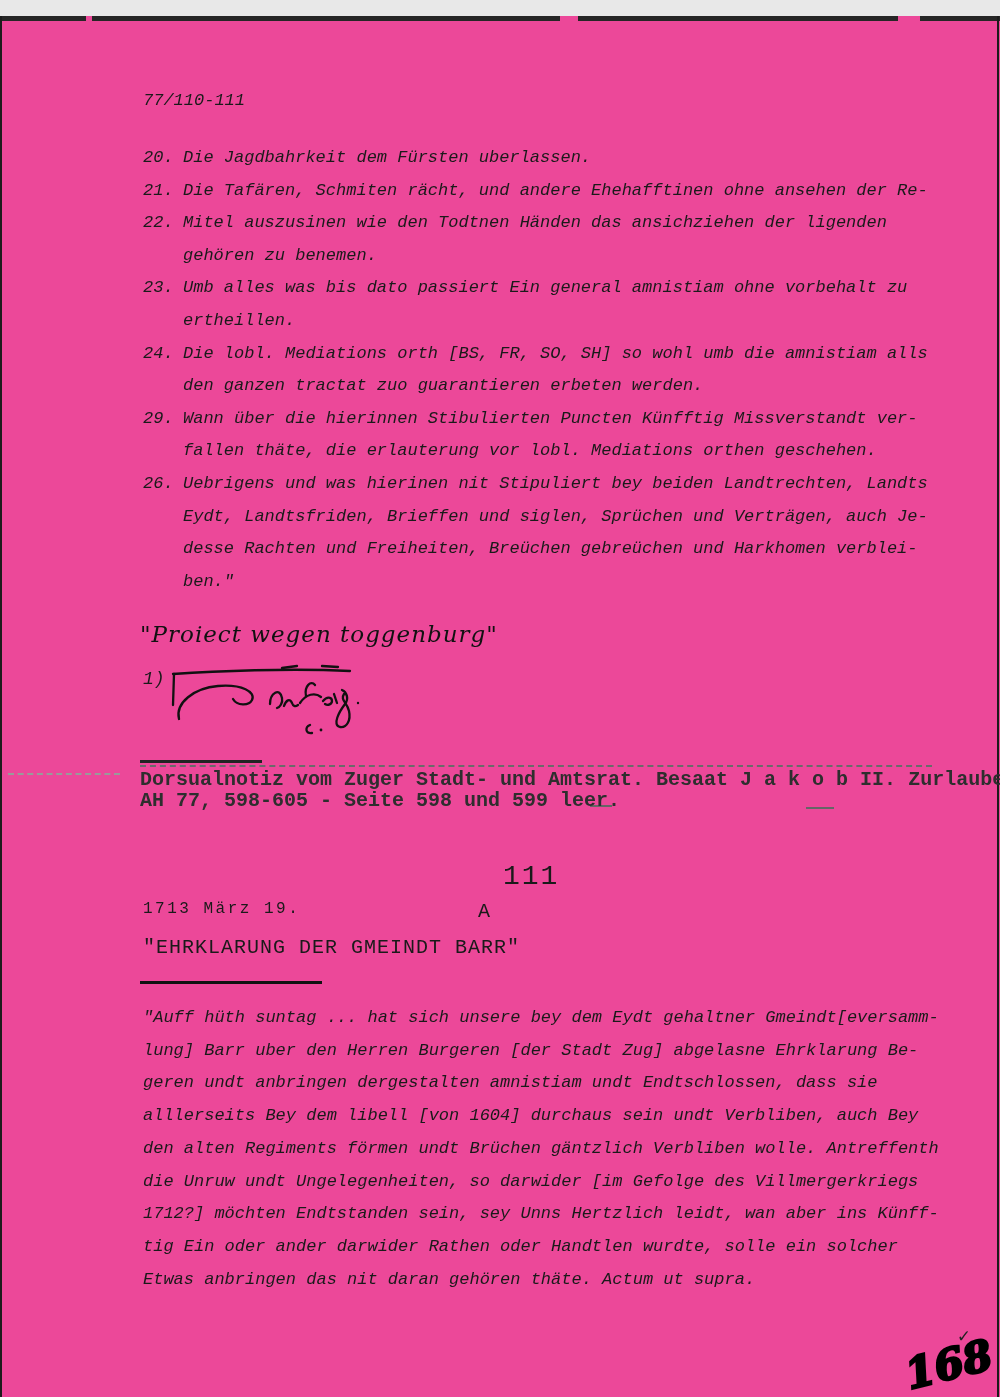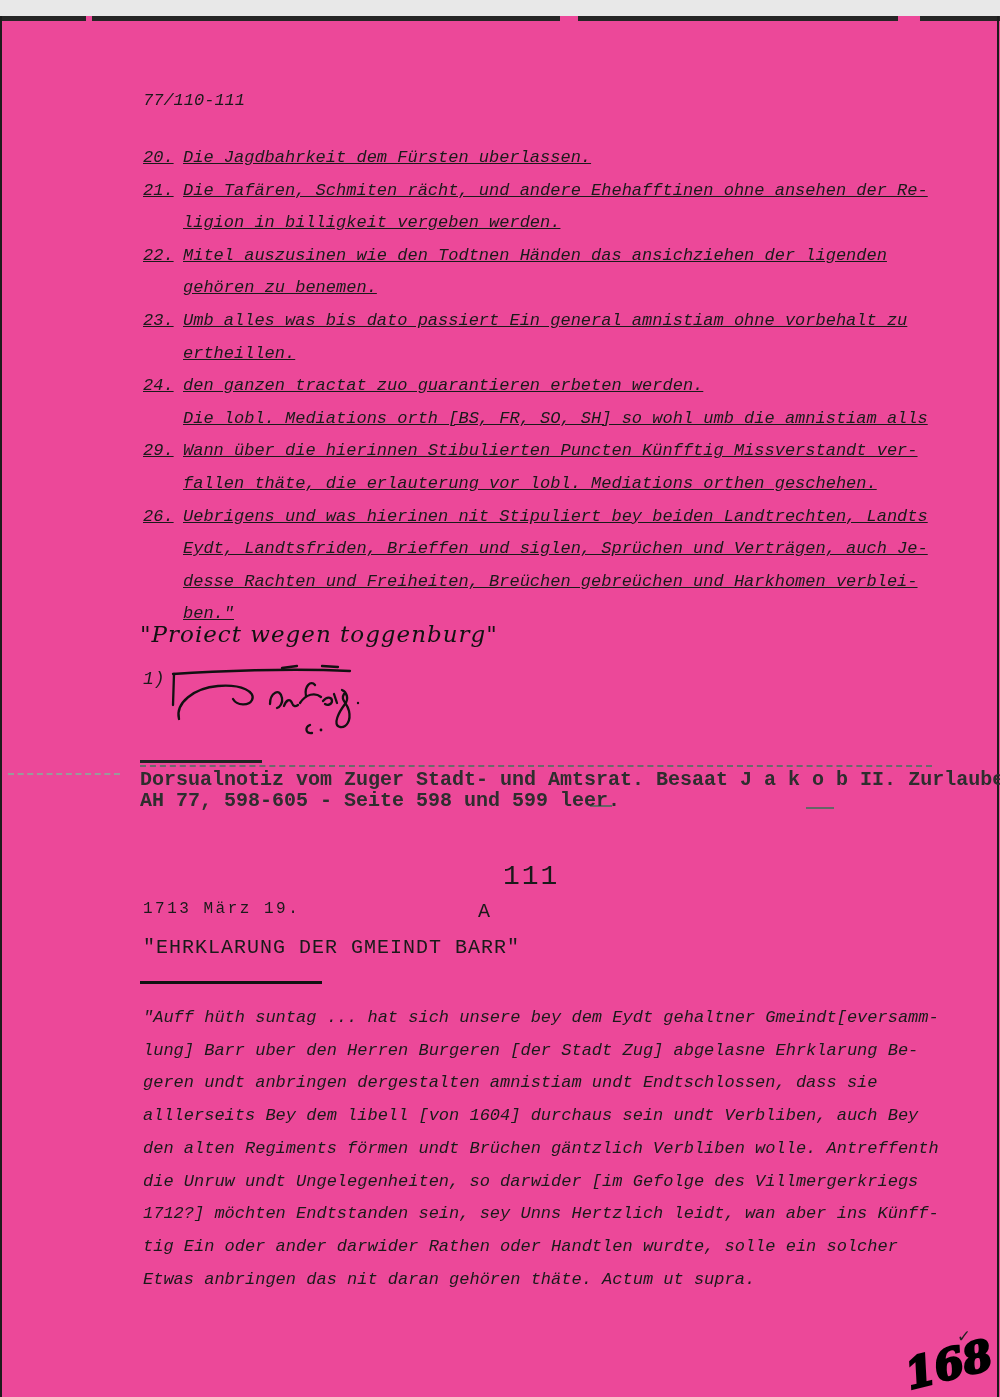--- a/index.html
+++ b/index.html
@@ -9,21 +9,21 @@
     margin:16px auto;
   }
   
   .edge-top{position:absolute;top:0;height:5px;background:#262626;}
   .edge-left{position:absolute;left:0;top:0;width:2px;height:1397px;background:#1c1c1c;}
   .edge-right{position:absolute;left:997px;top:0;width:2px;height:1397px;background:#1c1c1c;}
   .edge-bottom{position:absolute;left:228px;top:1389px;width:772px;height:7px;background:#0d0d0d;transform:rotate(-0.25deg);}
   
   .folio{position:absolute;left:143px;top:75px;font-style:italic;font-size:17px;}
   
-  .list{position:absolute;left:143px;top:126px;width:810px;font-style:italic;font-size:17px;text-decoration:underline;}
+  .list{position:absolute;left:143px;top:126px;width:810px;font-style:italic;font-size:17px;}
   .item{display:flex;}
   .item-num{flex:none;width:40px;line-height:32.6px;}
   .item-lines{flex:1;}
   .item-lines > div{line-height:32.6px;white-space:nowrap;}
   
   .hand-title{
     position:absolute;left:140px;top:605px;
     font-family:"DejaVu Serif",serif;font-style:italic;font-size:23px;
     letter-spacing:1px;color:#111;
   }
@@ -74,21 +74,20 @@
     <div class="item-num">20.</div>
     <div class="item-lines">
           <div>Die Jagdbahrkeit dem Fürsten uberlassen.</div>
         </div>
   </div>
 
   <div class="item">
     <div class="item-num">21.</div>
     <div class="item-lines">
           <div>Die Tafären, Schmiten rächt, und andere Ehehafftinen ohne ansehen der Re-</div>
-          <div>ligion in billigkeit vergeben werden.</div>
         </div>
   </div>
 
   <div class="item">
     <div class="item-num">22.</div>
     <div class="item-lines">
           <div>Mitel auszusinen wie den Todtnen Händen das ansichziehen der ligenden</div>
           <div>gehören zu benemen.</div>
         </div>
   </div>
@@ -97,22 +96,22 @@
     <div class="item-num">23.</div>
     <div class="item-lines">
           <div>Umb alles was bis dato passiert Ein general amnistiam ohne vorbehalt zu</div>
           <div>ertheillen.</div>
         </div>
   </div>
 
   <div class="item">
     <div class="item-num">24.</div>
     <div class="item-lines">
+          <div>Die lobl. Mediations orth [BS, FR, SO, SH] so wohl umb die amnistiam alls</div>
           <div>den ganzen tractat zuo guarantieren erbeten werden.</div>
-          <div>Die lobl. Mediations orth [BS, FR, SO, SH] so wohl umb die amnistiam alls</div>
         </div>
   </div>
 
   <div class="item">
     <div class="item-num">29.</div>
     <div class="item-lines">
           <div>Wann über die hierinnen Stibulierten Puncten Künfftig Missverstandt ver-</div>
           <div>fallen thäte, die erlauterung vor lobl. Mediations orthen geschehen.</div>
         </div>
   </div>

